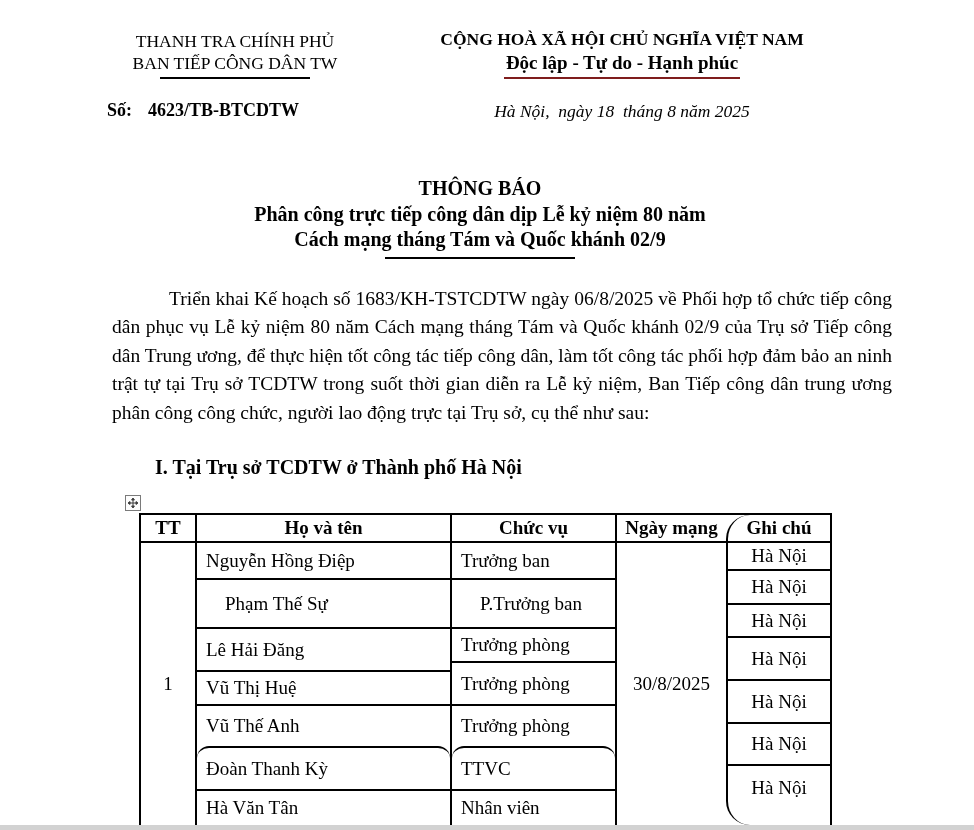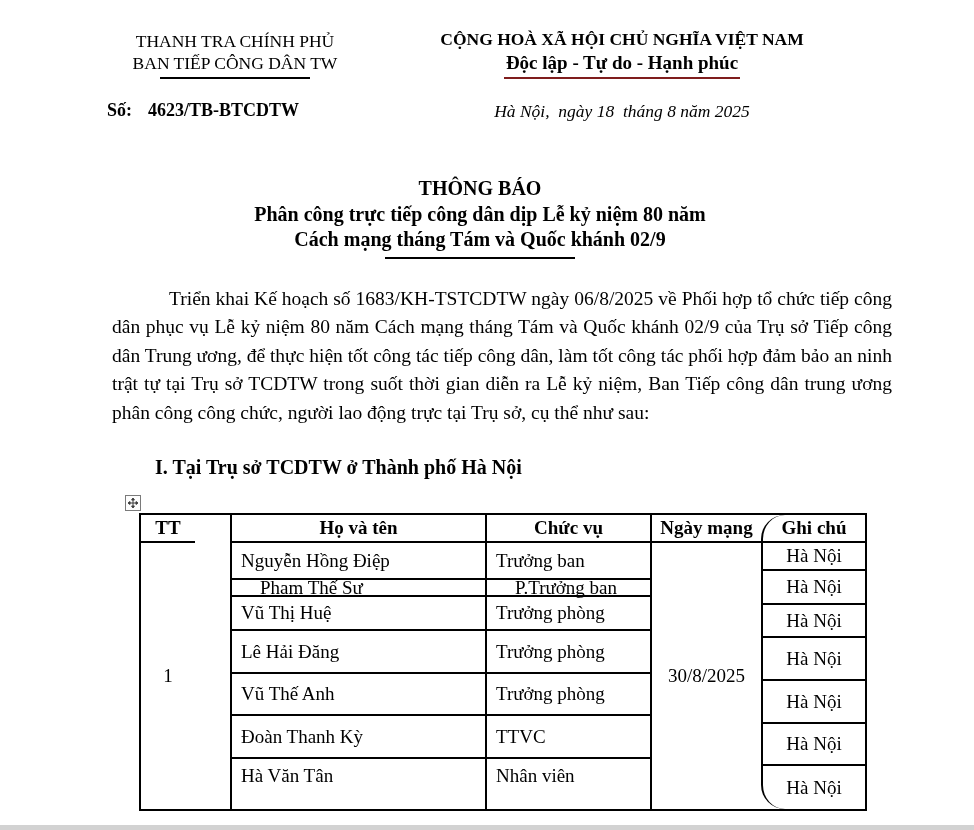--- a/index.html
+++ b/index.html
@@ -27,30 +27,30 @@
   .body-par{left:100px;top:285px;width:780px;font-size:19.5px;line-height:28.4px;
             text-align:justify;text-indent:57px;margin-left:12px;}
   .section-h{left:155px;top:456px;font-size:20px;font-weight:bold;}
 
   
   .tbl-handle{left:125px;top:495px;width:14px;height:14px;border:1px solid #7a7a7a;
               background:#fdfdfd;display:flex;align-items:center;justify-content:center;}
   .doc-table{left:139px;top:513px;display:flex;border:2px solid #000;background:#fff;}
   .col{display:flex;flex-direction:column;}
   .col + .col{border-left:2px solid #000;}
-  .col-tt{width:54px;}  .col-name{width:253px;margin-left:35px;} .col-pos{width:163px;}
+  .col-tt{width:54px;}  .col-name{width:253px;} .col-pos{width:163px;}
   .col-date{width:109px;} .col-note{width:102px;border-radius:24px;}
   .cell{box-sizing:border-box;display:flex;align-items:center;}
   .cell + .cell{border-top:2px solid #000;}
   .th{height:26px;justify-content:center;font-weight:bold;font-size:19px;}
   .merged{flex:1;justify-content:center;font-size:19px;}
   .cl{padding-left:9px;font-size:19px;}
   .cc{justify-content:center;font-size:19px;}
-  .r0{height:37px;text-align:right;} .r1{height:17px;padding-left:28px;} .r2{height:34px;} .r3{height:43px;}
-  .r4{height:42px;} .r5{height:43px;} .r6{height:36px;}
+  .r0{height:37px;text-align:right;} .r1{height:49px;padding-left:28px;} .r2{height:34px;} .r3{height:43px;}
+  .r4{height:42px;} .r5{height:43px;border-radius:12px;} .r6{height:36px;}
   .g0{height:28px;} .g1{height:34px;} .g2{height:33px;} .g3{height:43px;}
   .g4{height:43px;} .g5{height:42px;} .g6{height:45px;}
 
   .bottom-band{left:0;top:825px;width:974px;height:5px;background:#d2d2d2;}
 </style>
 </head>
 <body>
 
 <div class="abs hdr-left">
   <div>THANH TRA CHÍNH PHỦ</div>
@@ -99,22 +99,22 @@
 
   <div class="col col-tt">
     <div class="cell th">TT</div>
     <div class="cell merged">1</div>
   </div>
 
   <div class="col col-name">
     <div class="cell th">Họ và tên</div>
     <div class="cell cl r0">Nguyễn Hồng Điệp</div>
     <div class="cell cl r1">Phạm Thế Sự</div>
+    <div class="cell cl r3">Lê Hải Đăng</div>
     <div class="cell cl r2">Vũ Thị Huệ</div>
-    <div class="cell cl r3">Lê Hải Đăng</div>
     <div class="cell cl r4">Vũ Thế Anh</div>
     <div class="cell cl r5">Đoàn Thanh Kỳ</div>
     <div class="cell cl r6">Hà Văn Tân</div>
   </div>
 
   <div class="col col-pos">
     <div class="cell th">Chức vụ</div>
     <div class="cell cl r0">Trưởng ban</div>
     <div class="cell cl r1">P.Trưởng ban</div>
     <div class="cell cl r2">Trưởng phòng</div>

